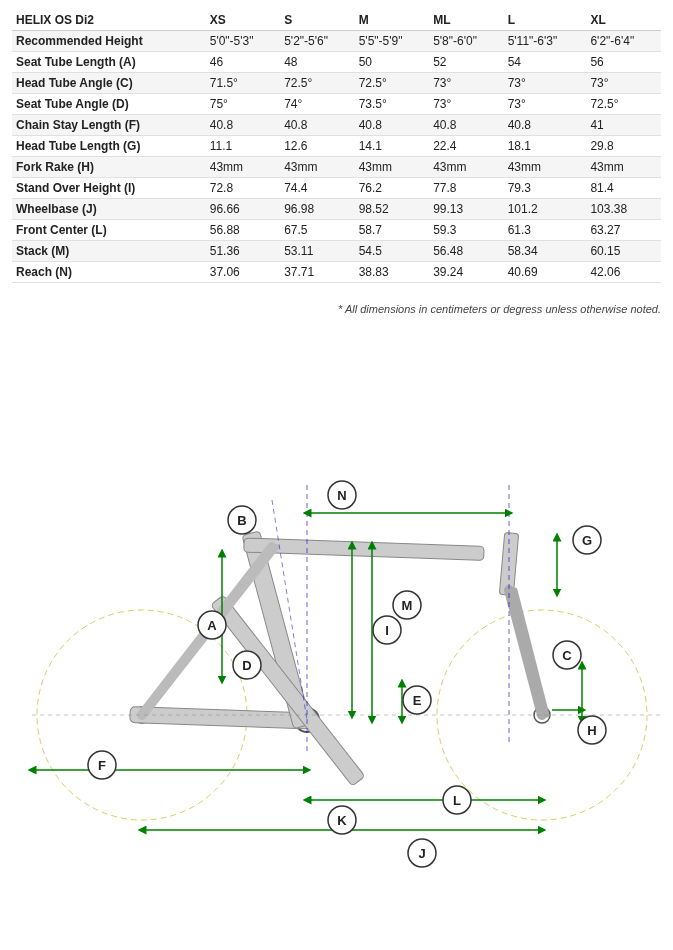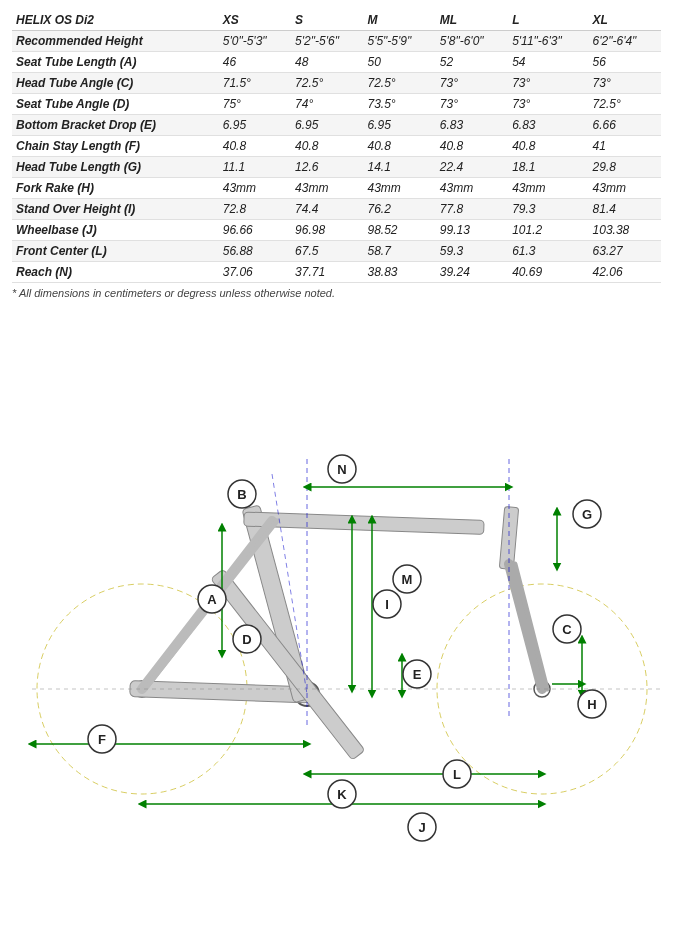--- a/index.html
+++ b/index.html
@@ -9,22 +9,21 @@
       background: #fff;
       color: #222;
       width: 673px;
     }
     .container {
       padding: 10px 12px;
     }
     table {
       width: 100%;
       border-collapse: collapse;
-      margin-bottom: 4px;
-      font-style: italic;
+      margin-bottom: 20px;
     }
     thead tr th {
       font-weight: bold;
       font-size: 12px;
       padding: 3px 4px;
       text-align: left;
       border-bottom: 1px solid #ccc;
     }
     tbody tr td {
       padding: 3px 4px;
@@ -36,21 +35,23 @@
     }
     tbody tr:nth-child(even) td {
       background: #fff;
     }
     tbody tr td:first-child {
       font-weight: bold;
     }
     .footnote {
       font-size: 11px;
       color: #444;
+      margin-bottom: 10px;
       font-style: italic;
+      text-align: right;
     }
     .diagram {
       width: 100%;
       background: #fff;
       border: none;
     }
   </style>
 </head>
 <body>
 
@@ -99,29 +100,20 @@
         <tr>
           <td>Seat Tube Angle (D)</td>
           <td>75°</td>
           <td>74°</td>
           <td>73.5°</td>
           <td>73°</td>
           <td>73°</td>
           <td>72.5°</td>
         </tr>
         <tr>
-          <td>Bottom Bracket Drop (E)</td>
-          <td>6.95</td>
-          <td>6.95</td>
-          <td>6.95</td>
-          <td>6.83</td>
-          <td>6.83</td>
-          <td>6.66</td>
-        </tr>
-        <tr>
           <td>Chain Stay Length (F)</td>
           <td>40.8</td>
           <td>40.8</td>
           <td>40.8</td>
           <td>40.8</td>
           <td>40.8</td>
           <td>41</td>
         </tr>
         <tr>
           <td>Head Tube Length (G)</td>
@@ -160,20 +152,29 @@
           <td>103.38</td>
         </tr>
         <tr>
           <td>Front Center (L)</td>
           <td>56.88</td>
           <td>67.5</td>
           <td>58.7</td>
           <td>59.3</td>
           <td>61.3</td>
           <td>63.27</td>
+        </tr>
+        <tr>
+          <td>Stack (M)</td>
+          <td>51.36</td>
+          <td>53.11</td>
+          <td>54.5</td>
+          <td>56.48</td>
+          <td>58.34</td>
+          <td>60.15</td>
         </tr>
         <tr>
           <td>Reach (N)</td>
           <td>37.06</td>
           <td>37.71</td>
           <td>38.83</td>
           <td>39.24</td>
           <td>40.69</td>
           <td>42.06</td>
         </tr>

